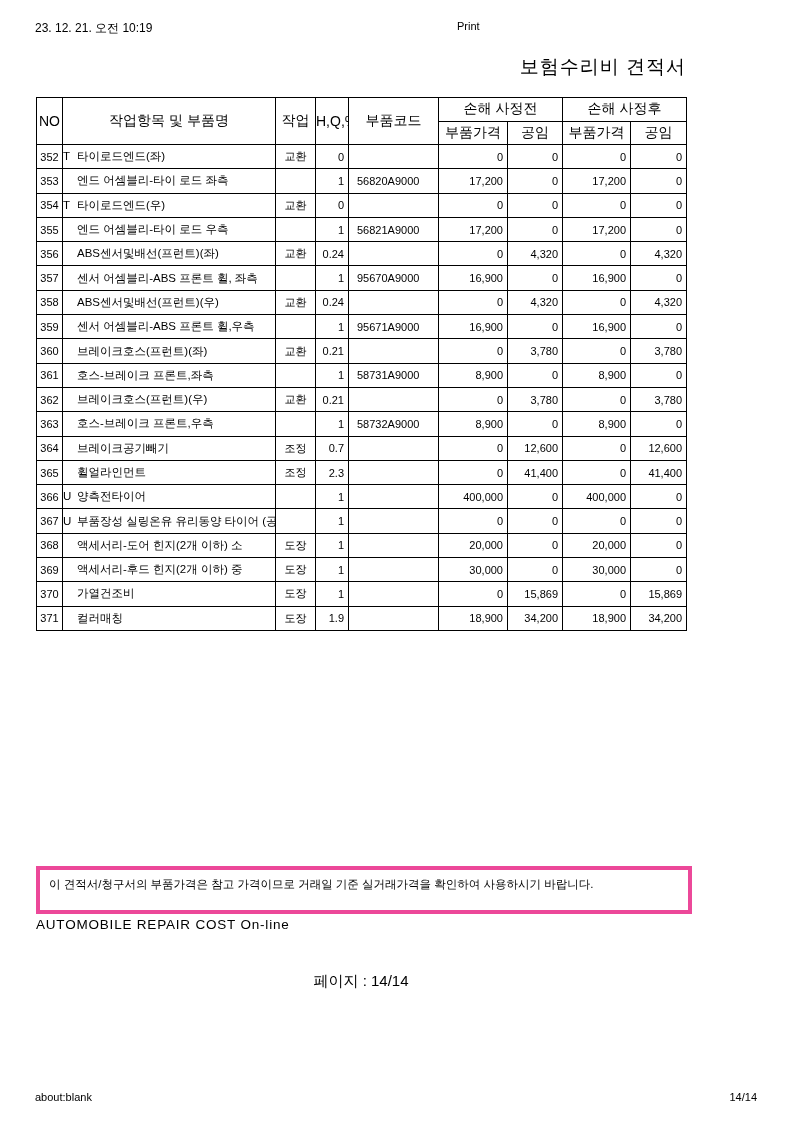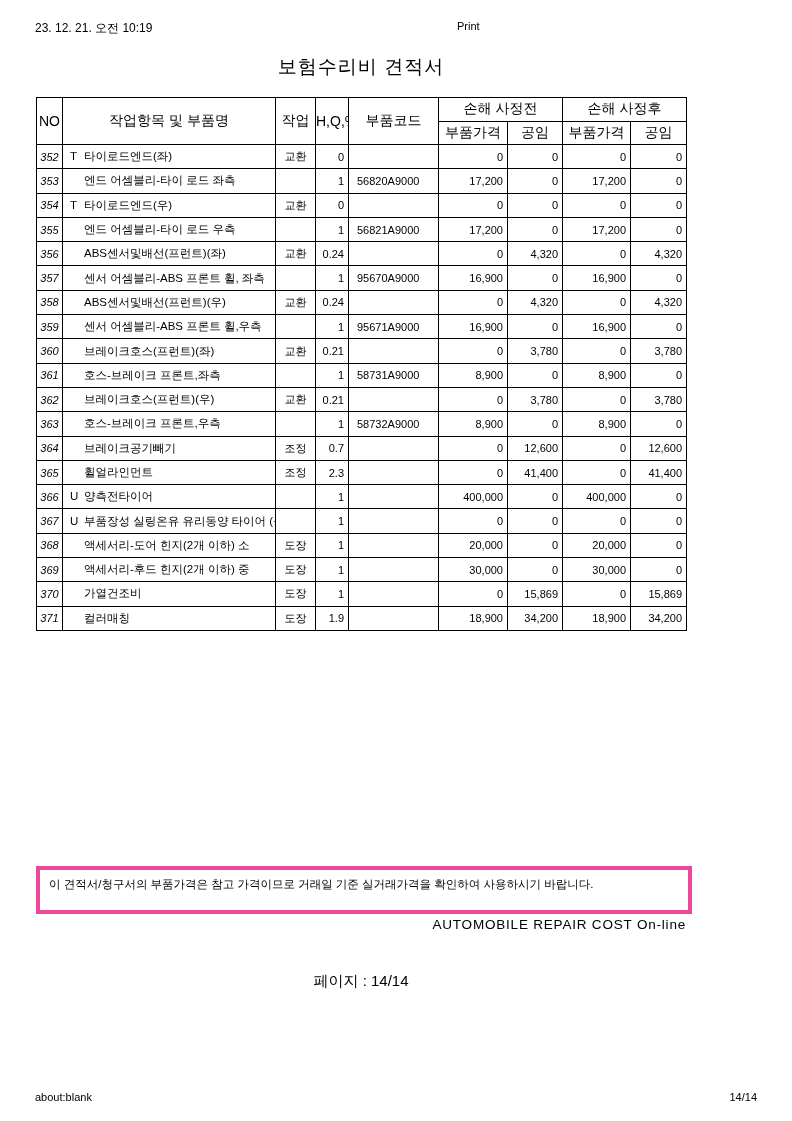--- a/index.html
+++ b/index.html
@@ -11,21 +11,21 @@
     font-family: "Liberation Sans", sans-serif;
     overflow: hidden;
   }
   .abs { position: absolute; }
 
   #print-timestamp { left: 35px; top: 20px; font-size: 12px; }
   #print-label     { left: 457px; top: 20px; font-size: 11px; }
 
   #doc-title {
     left: 36px; top: 54px; width: 650px;
-    text-align: center;
+    text-align: right;
     font-size: 19px;
     letter-spacing: 1px;
   }
 
   #table-wrap { left: 36px; top: 97px; width: 650px; }
 
   table {
     border-collapse: collapse;
     table-layout: fixed;
     width: 650px;
@@ -35,39 +35,39 @@
     font-weight: normal;
     font-size: 11px;
     padding: 0;
     overflow: hidden;
     white-space: nowrap;
     vertical-align: middle;
   }
   thead th { height: 22.5px; text-align: center; font-size: 14px; }
   tbody td { height: 23.3px; }
 
-  .c-no   { text-align: center; font-style: italic; }
-  .c-item { text-align: left; padding-left: 7px; font-size: 11.5px; }
+  .c-no   { text-align: center; }
+  .c-item { text-align: left; font-size: 11.5px; }
   .prefix { display: inline-block; width: 14px; }
   .c-work { text-align: center; }
   .num    { text-align: right; padding-right: 4px; }
   .c-code { text-align: left; padding-left: 8px; }
 
   #notice-box {
     left: 36px; top: 866px; width: 648px; height: 40px;
     border: 4px solid #ec4899;
   }
   #notice-text {
     padding: 7px 0 0 9px;
     font-size: 11.5px;
   }
 
   #online-title {
     left: 36px; top: 917px; width: 650px;
-    text-align: right;
+    text-align: left;
     font-size: 13.5px;
     letter-spacing: 0.8px;
   }
   #page-indicator {
     left: 36px; top: 972px; width: 650px;
     text-align: center;
     font-size: 15px;
   }
 
   #footer-url  { left: 35px; top: 1091px; font-size: 11px; }

